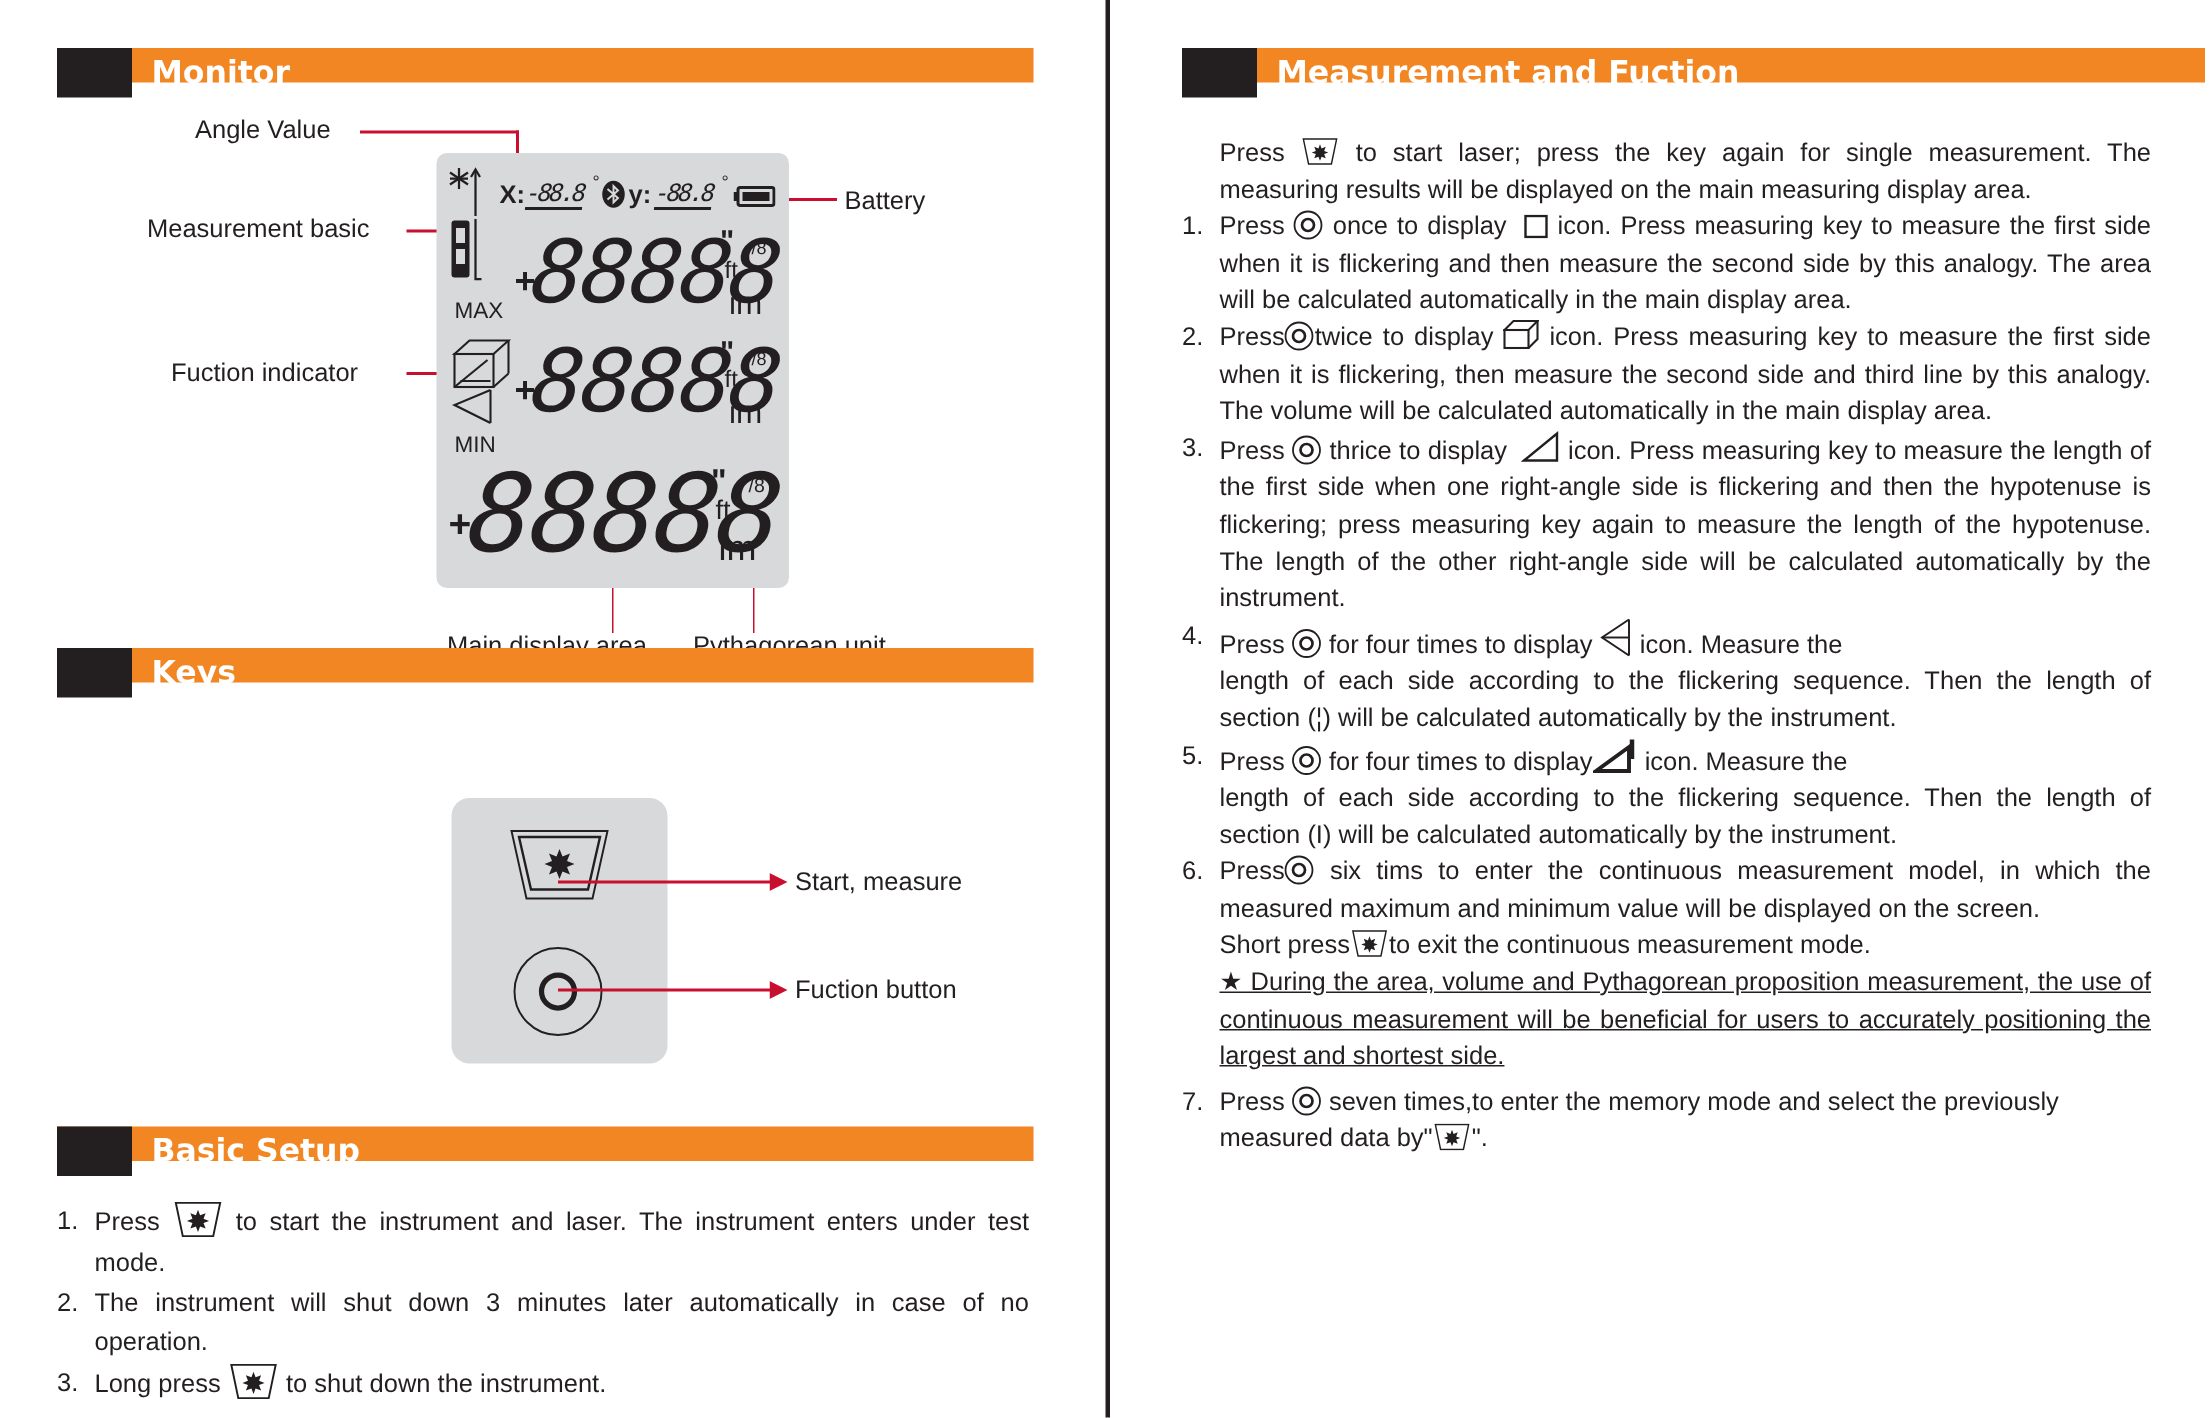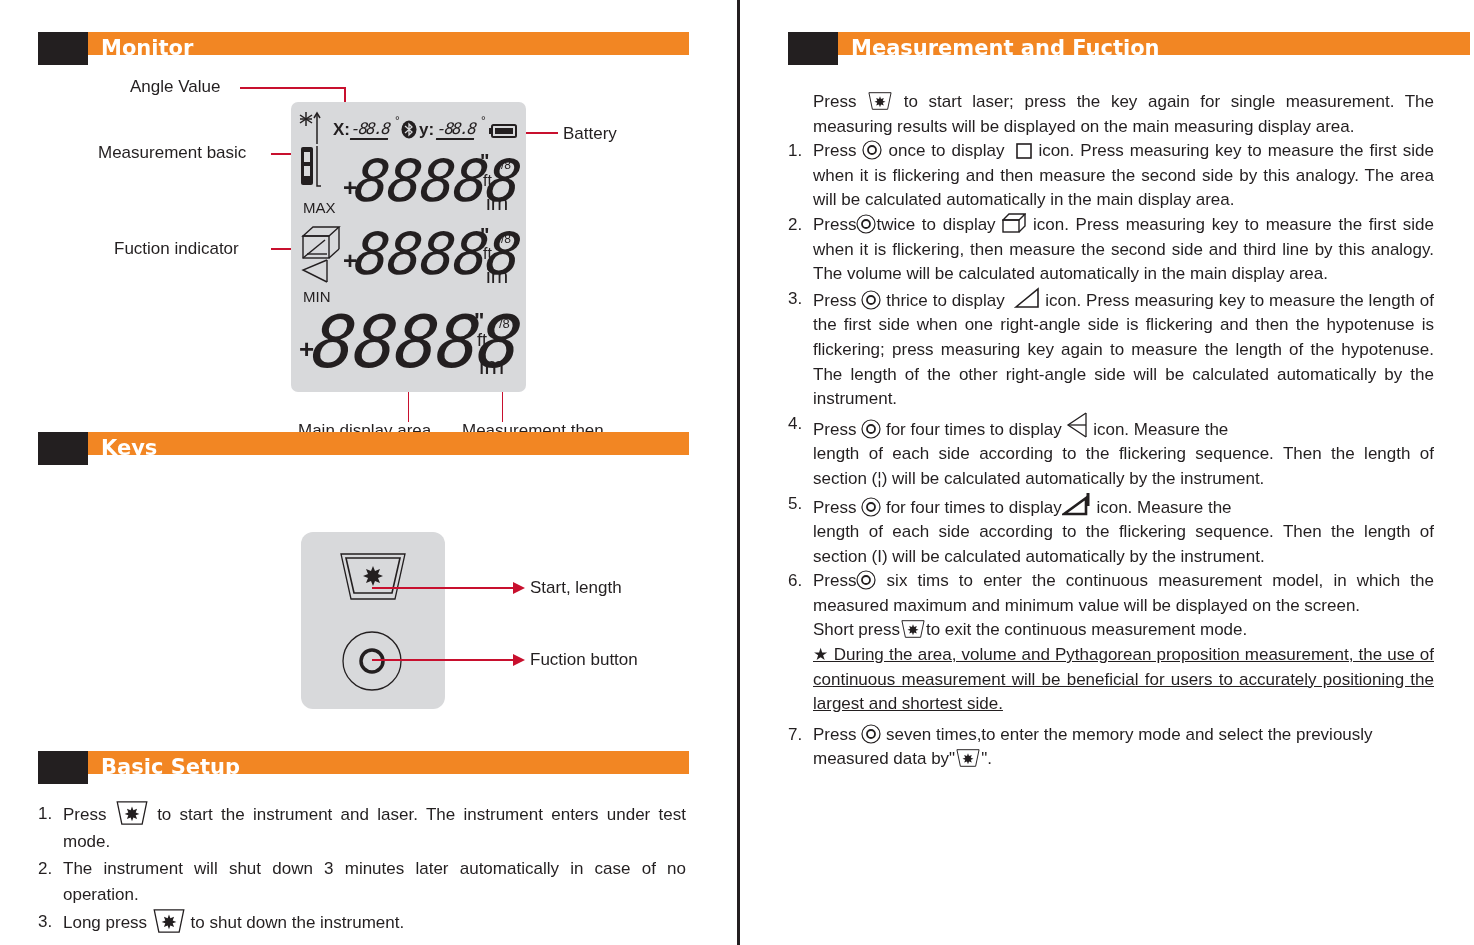--- a/index.html
+++ b/index.html
@@ -44,21 +44,21 @@
 
   <div class="lbl" style="left:114px;top:239px;">Fuction indicator</div>
   <div class="red" style="left:271px;top:248px;width:30px;height:2px;"></div>
 
   <div class="lbl" style="left:563px;top:124px;">Battery</div>
   <div class="red" style="left:518px;top:132px;width:40px;height:2px;"></div>
 
   <div class="red" style="left:408px;top:382px;width:1px;height:40px;"></div>
   <div class="red" style="left:502px;top:382px;width:1px;height:40px;"></div>
   <div class="lbl" style="left:298px;top:421px;">Main display area</div>
-  <div class="lbl" style="left:462px;top:421px;">Measurement then</div>
+  <div class="lbl" style="left:462px;top:421px;">Pythagorean unit</div>
 
   <div class="lcd">
 
     <svg style="position:absolute;left:8px;top:8px;" width="22" height="34">
       <g stroke="#231f20" stroke-width="1.5" fill="none">
         <line x1="7" y1="2" x2="7" y2="16"></line>
           <line x1="1" y1="5" x2="13" y2="13"></line>
           <line x1="1" y1="13" x2="13" y2="5"></line>
           <line x1="1" y1="9" x2="13" y2="9"></line>
         <line x1="18" y1="4" x2="18" y2="34"></line>
@@ -139,21 +139,21 @@
     </svg>
     <svg style="position:absolute;left:40px;top:98px;" width="62" height="62">
       <circle cx="31" cy="31" r="29" fill="none" stroke="#231f20" stroke-width="1.3"></circle>
       <circle cx="31" cy="31" r="11" fill="none" stroke="#231f20" stroke-width="3.5"></circle>
     </svg>
   </div>
   <div class="red" style="left:372px;top:587px;width:143px;height:2px;"></div>
   <svg style="position:absolute;left:513px;top:582px;" width="12" height="12">
       <polygon points="0,0 12,6 0,12" fill="#c8102e"></polygon>
     </svg>
-  <div class="lbl" style="left:530px;top:578px;">Start, length</div>
+  <div class="lbl" style="left:530px;top:578px;">Start, measure</div>
 
   <div class="red" style="left:372px;top:659px;width:143px;height:2px;"></div>
   <svg style="position:absolute;left:513px;top:654px;" width="12" height="12">
       <polygon points="0,0 12,6 0,12" fill="#c8102e"></polygon>
     </svg>
   <div class="lbl" style="left:530px;top:650px;">Fuction button</div>
 
   <div class="sec-header" style="left:38px;top:751px;width:651px;">
     <div class="blk"></div>
     <div class="ttl">Basic Setup</div>

